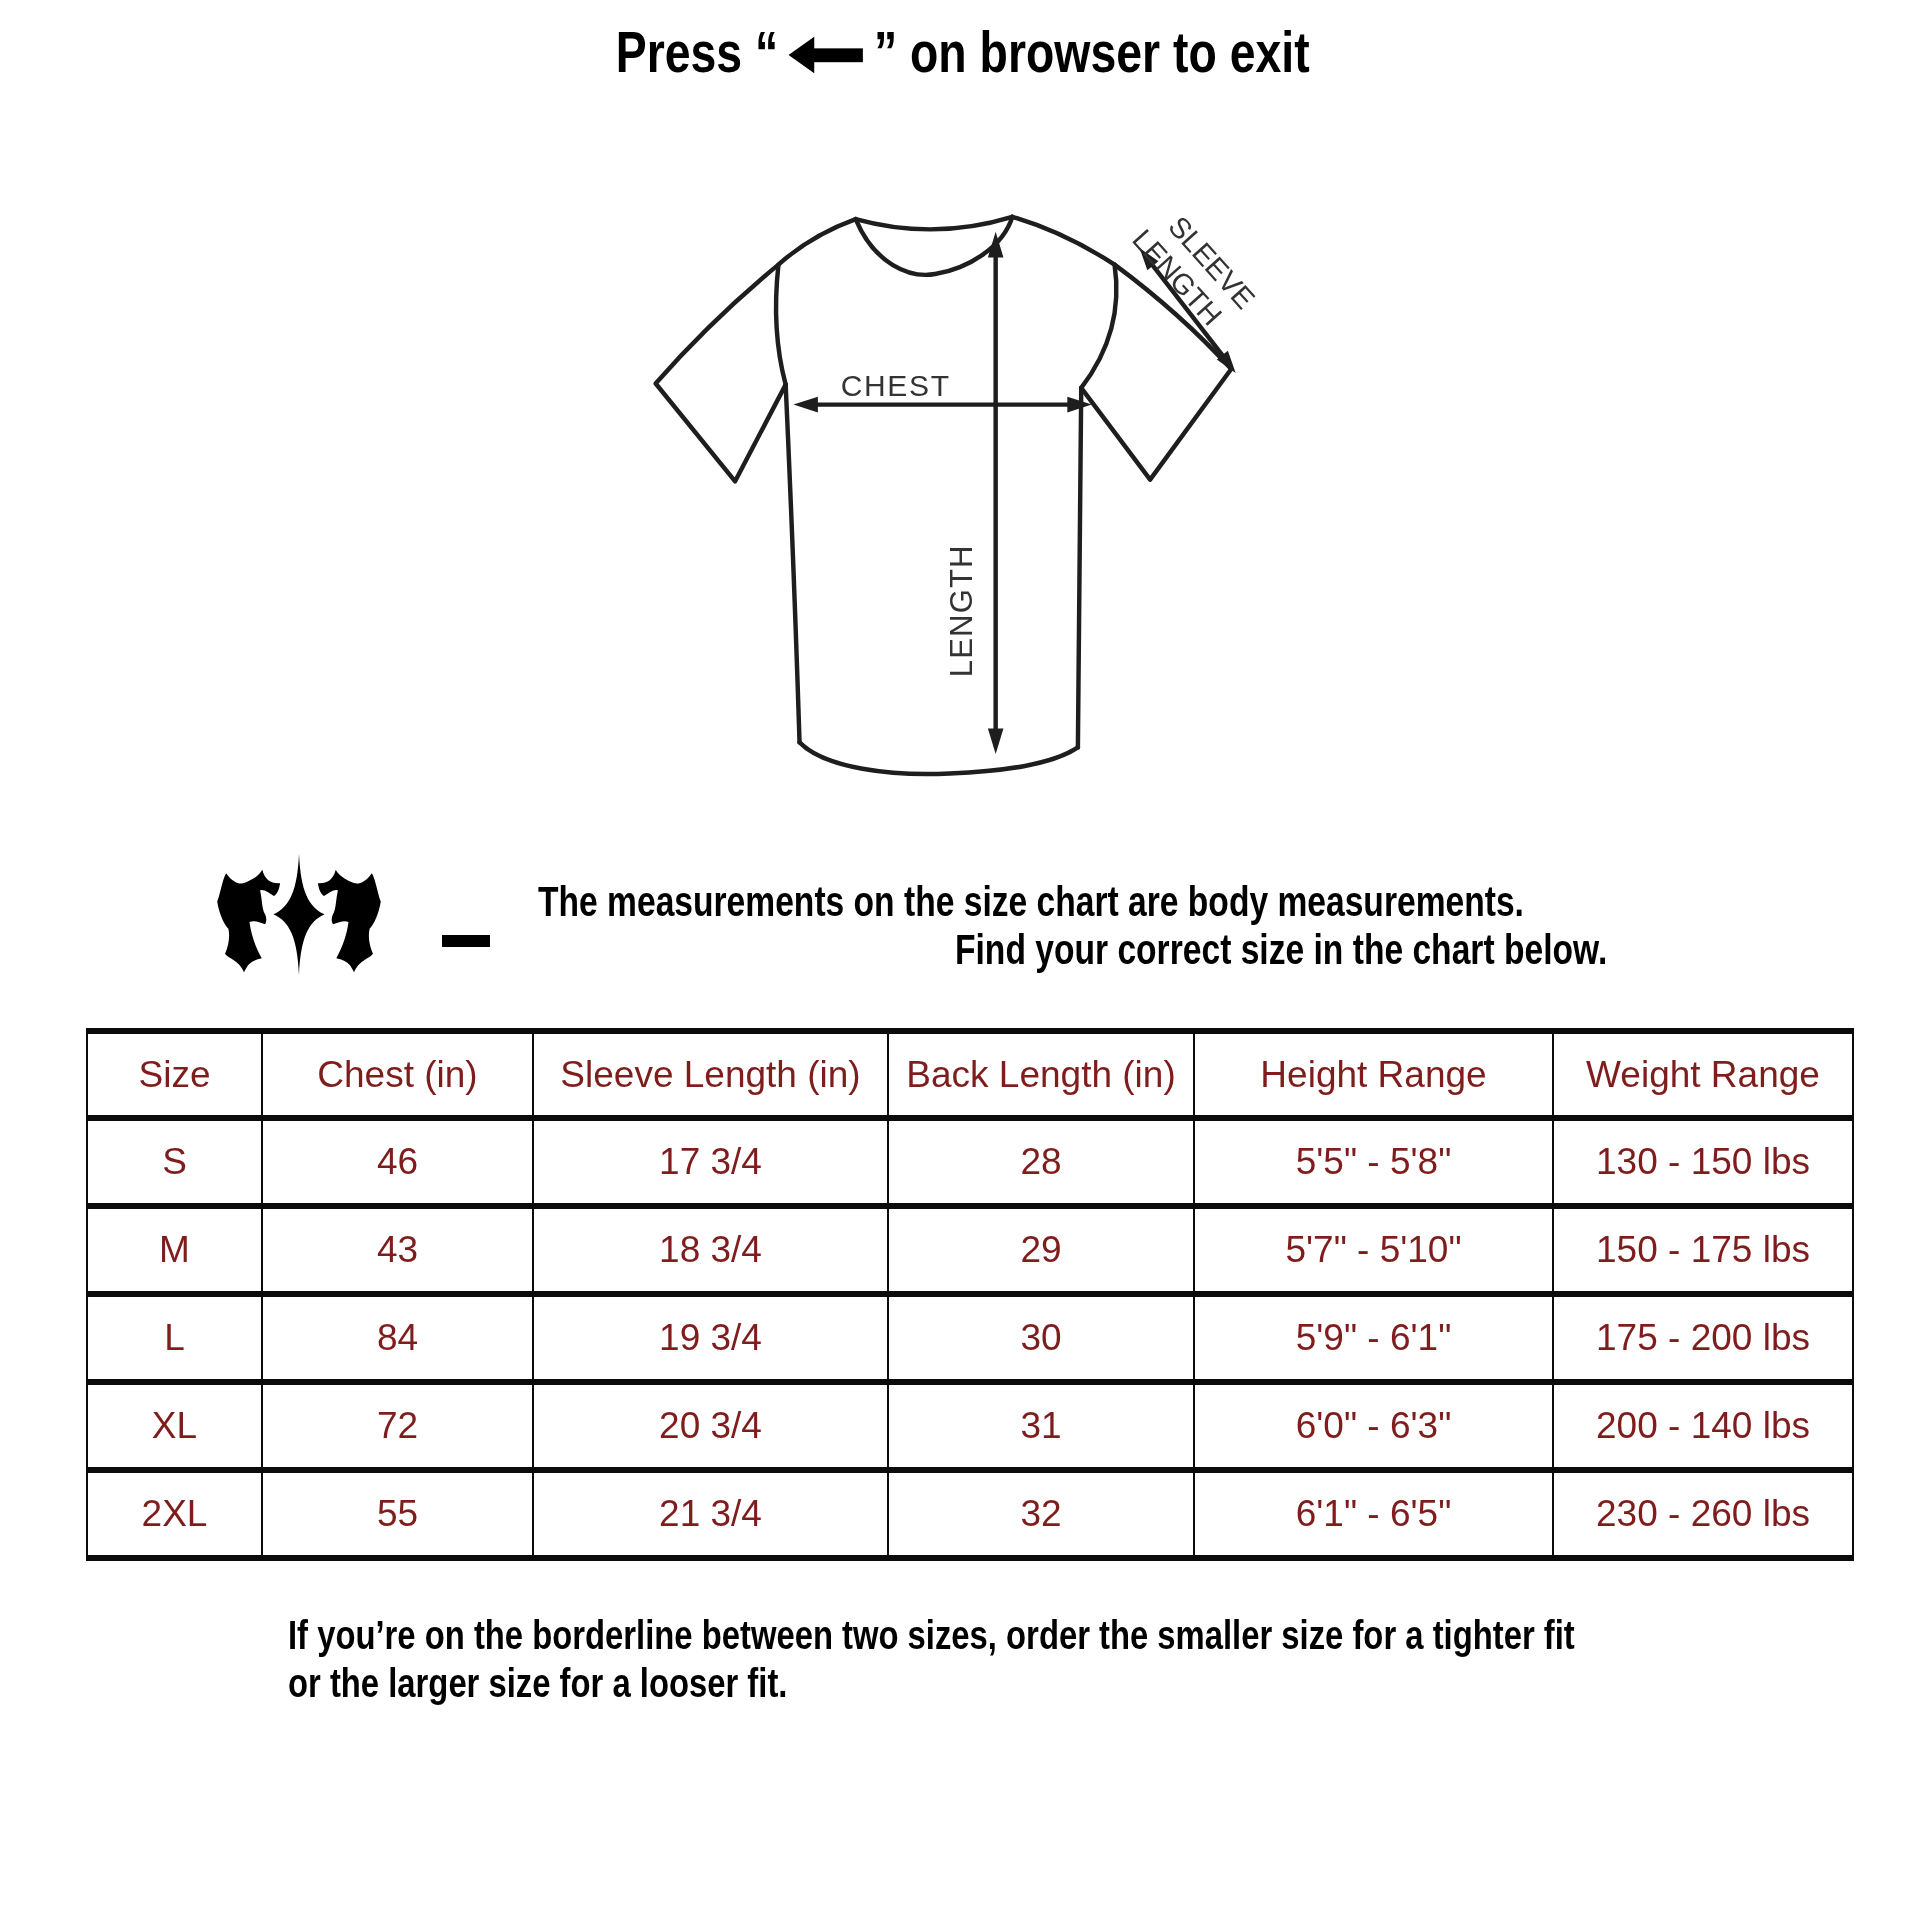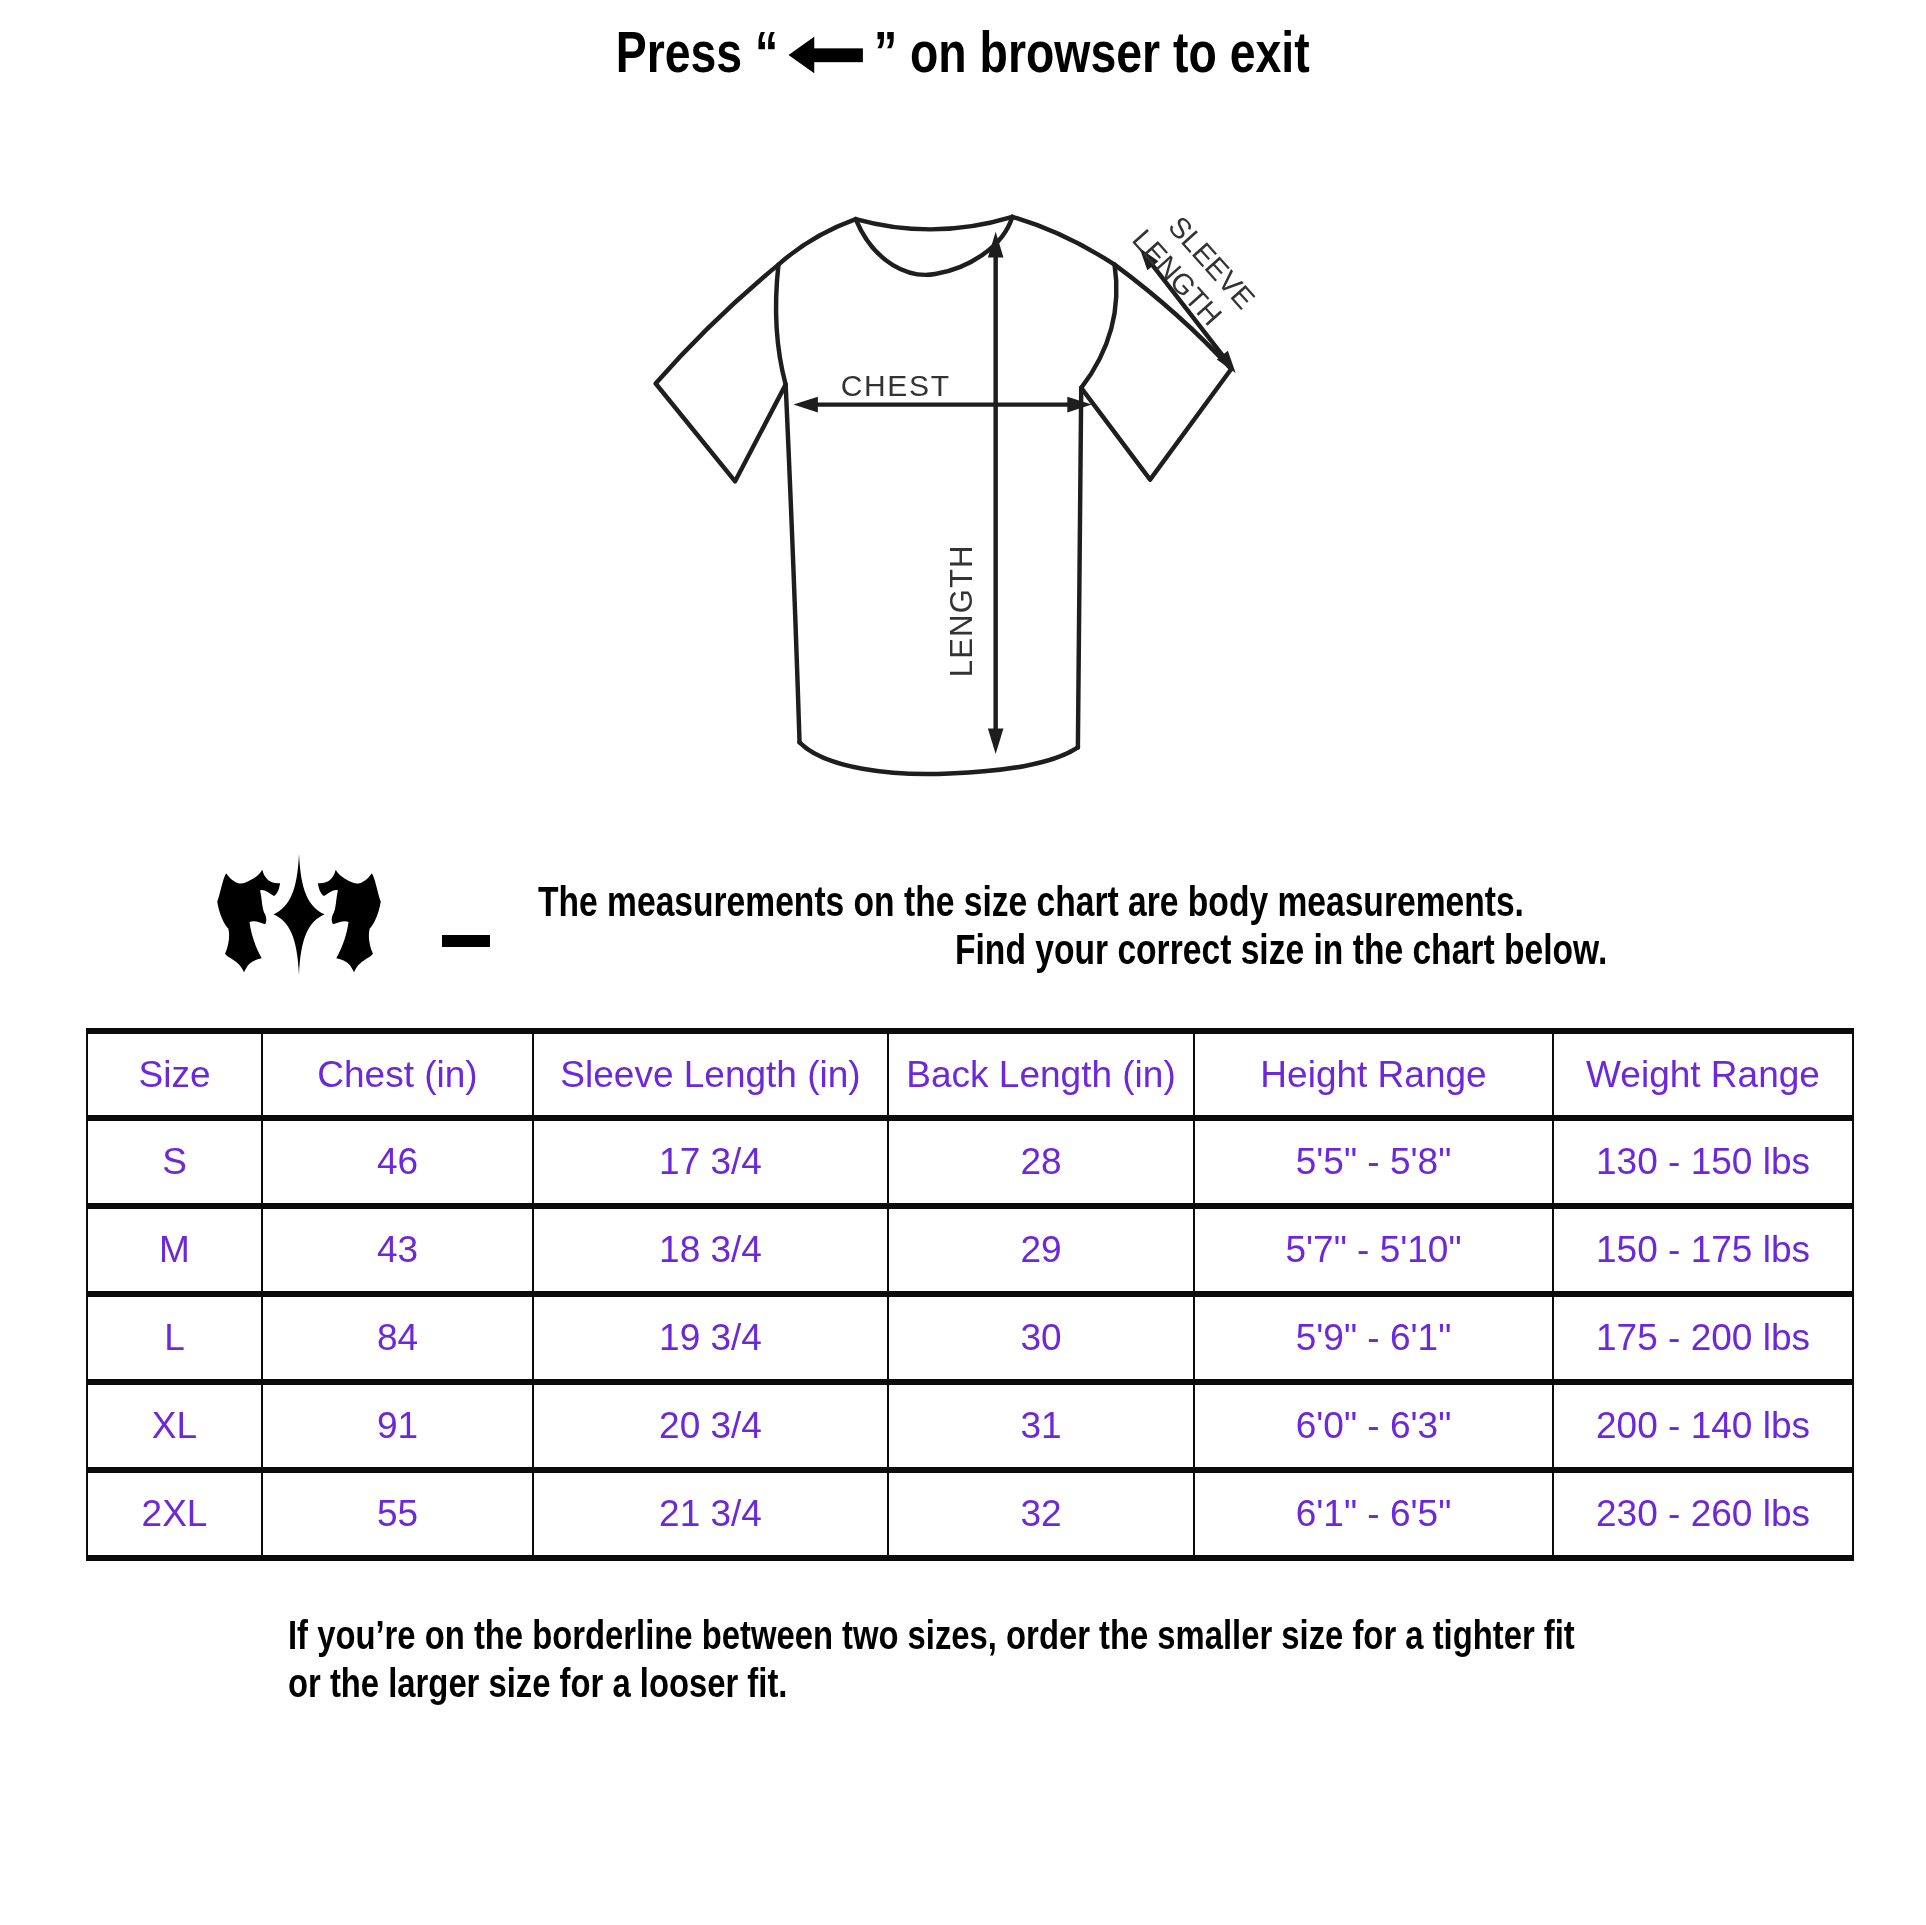--- a/index.html
+++ b/index.html
@@ -17,21 +17,21 @@
 
   
   .logo{position:absolute;left:210px;top:852px;}
   .dash{position:absolute;left:442px;top:935px;width:48px;height:11.7px;background:#000;}
   .intro{position:absolute;left:538px;top:878px;font-weight:700;font-size:42px;line-height:48px;white-space:nowrap;text-align:right;}
   .intro .cxl,.note .cxl{display:inline-block;transform:scaleX(0.8);transform-origin:0 50%;}
   .intro div,.note div{white-space:nowrap;}
 
   
   table.sizes{position:absolute;left:86px;top:1028px;width:1765px;table-layout:fixed;
-              border-collapse:collapse;font-size:37px;color:#6d28d9;text-align:center;padding-left:9px;}
+              border-collapse:collapse;font-size:37px;color:#7f1d1d;text-align:center;padding-left:9px;}
   table.sizes th,table.sizes td{border:2.8px solid #0b0b0b;border-top-width:6.1px;border-bottom-width:6.1px;
               font-weight:400;padding:0;overflow:hidden;}
   table.sizes thead tr{height:87px;}
   table.sizes tbody tr{height:88px;}
 
   
   .note{position:absolute;left:288px;top:1611px;font-weight:700;font-size:41px;line-height:48px;}
 </style>
 </head>
 <body>
@@ -151,21 +151,21 @@
       <tr>
         <td>L</td>
         <td>84</td>
         <td>19 3/4</td>
         <td>30</td>
         <td>5'9" - 6'1"</td>
         <td>175 - 200 lbs</td>
       </tr>
       <tr>
         <td>XL</td>
-        <td>91</td>
+        <td>72</td>
         <td>20 3/4</td>
         <td>31</td>
         <td>6'0" - 6'3"</td>
         <td>200 - 140 lbs</td>
       </tr>
       <tr>
         <td>2XL</td>
         <td>55</td>
         <td>21 3/4</td>
         <td>32</td>

